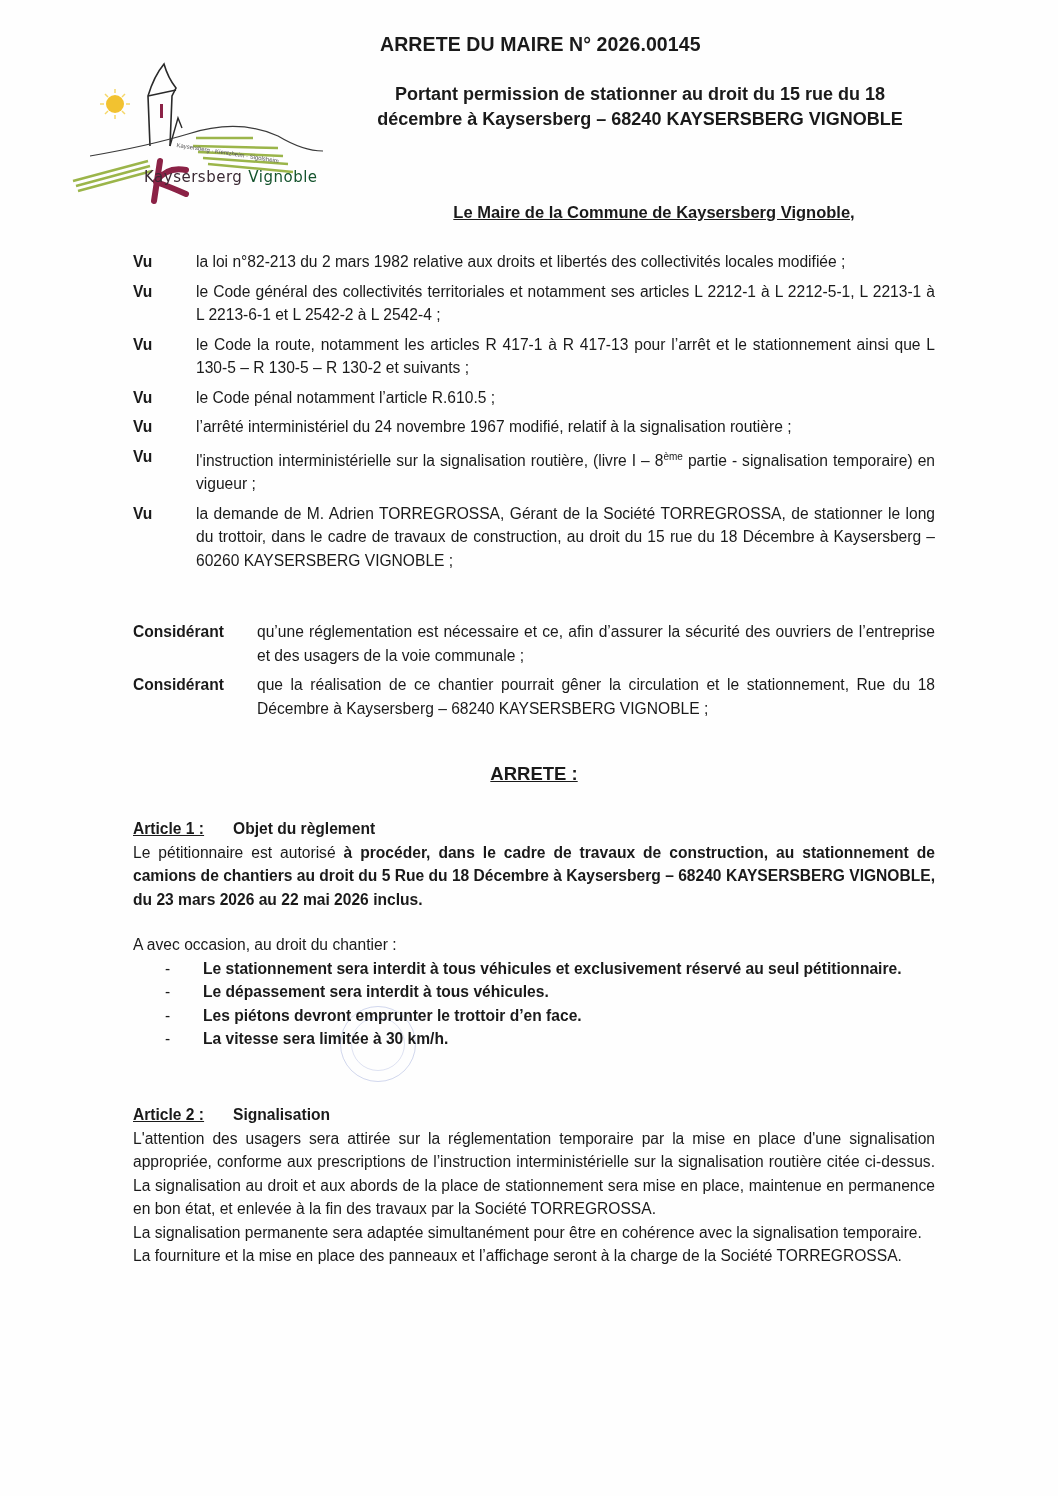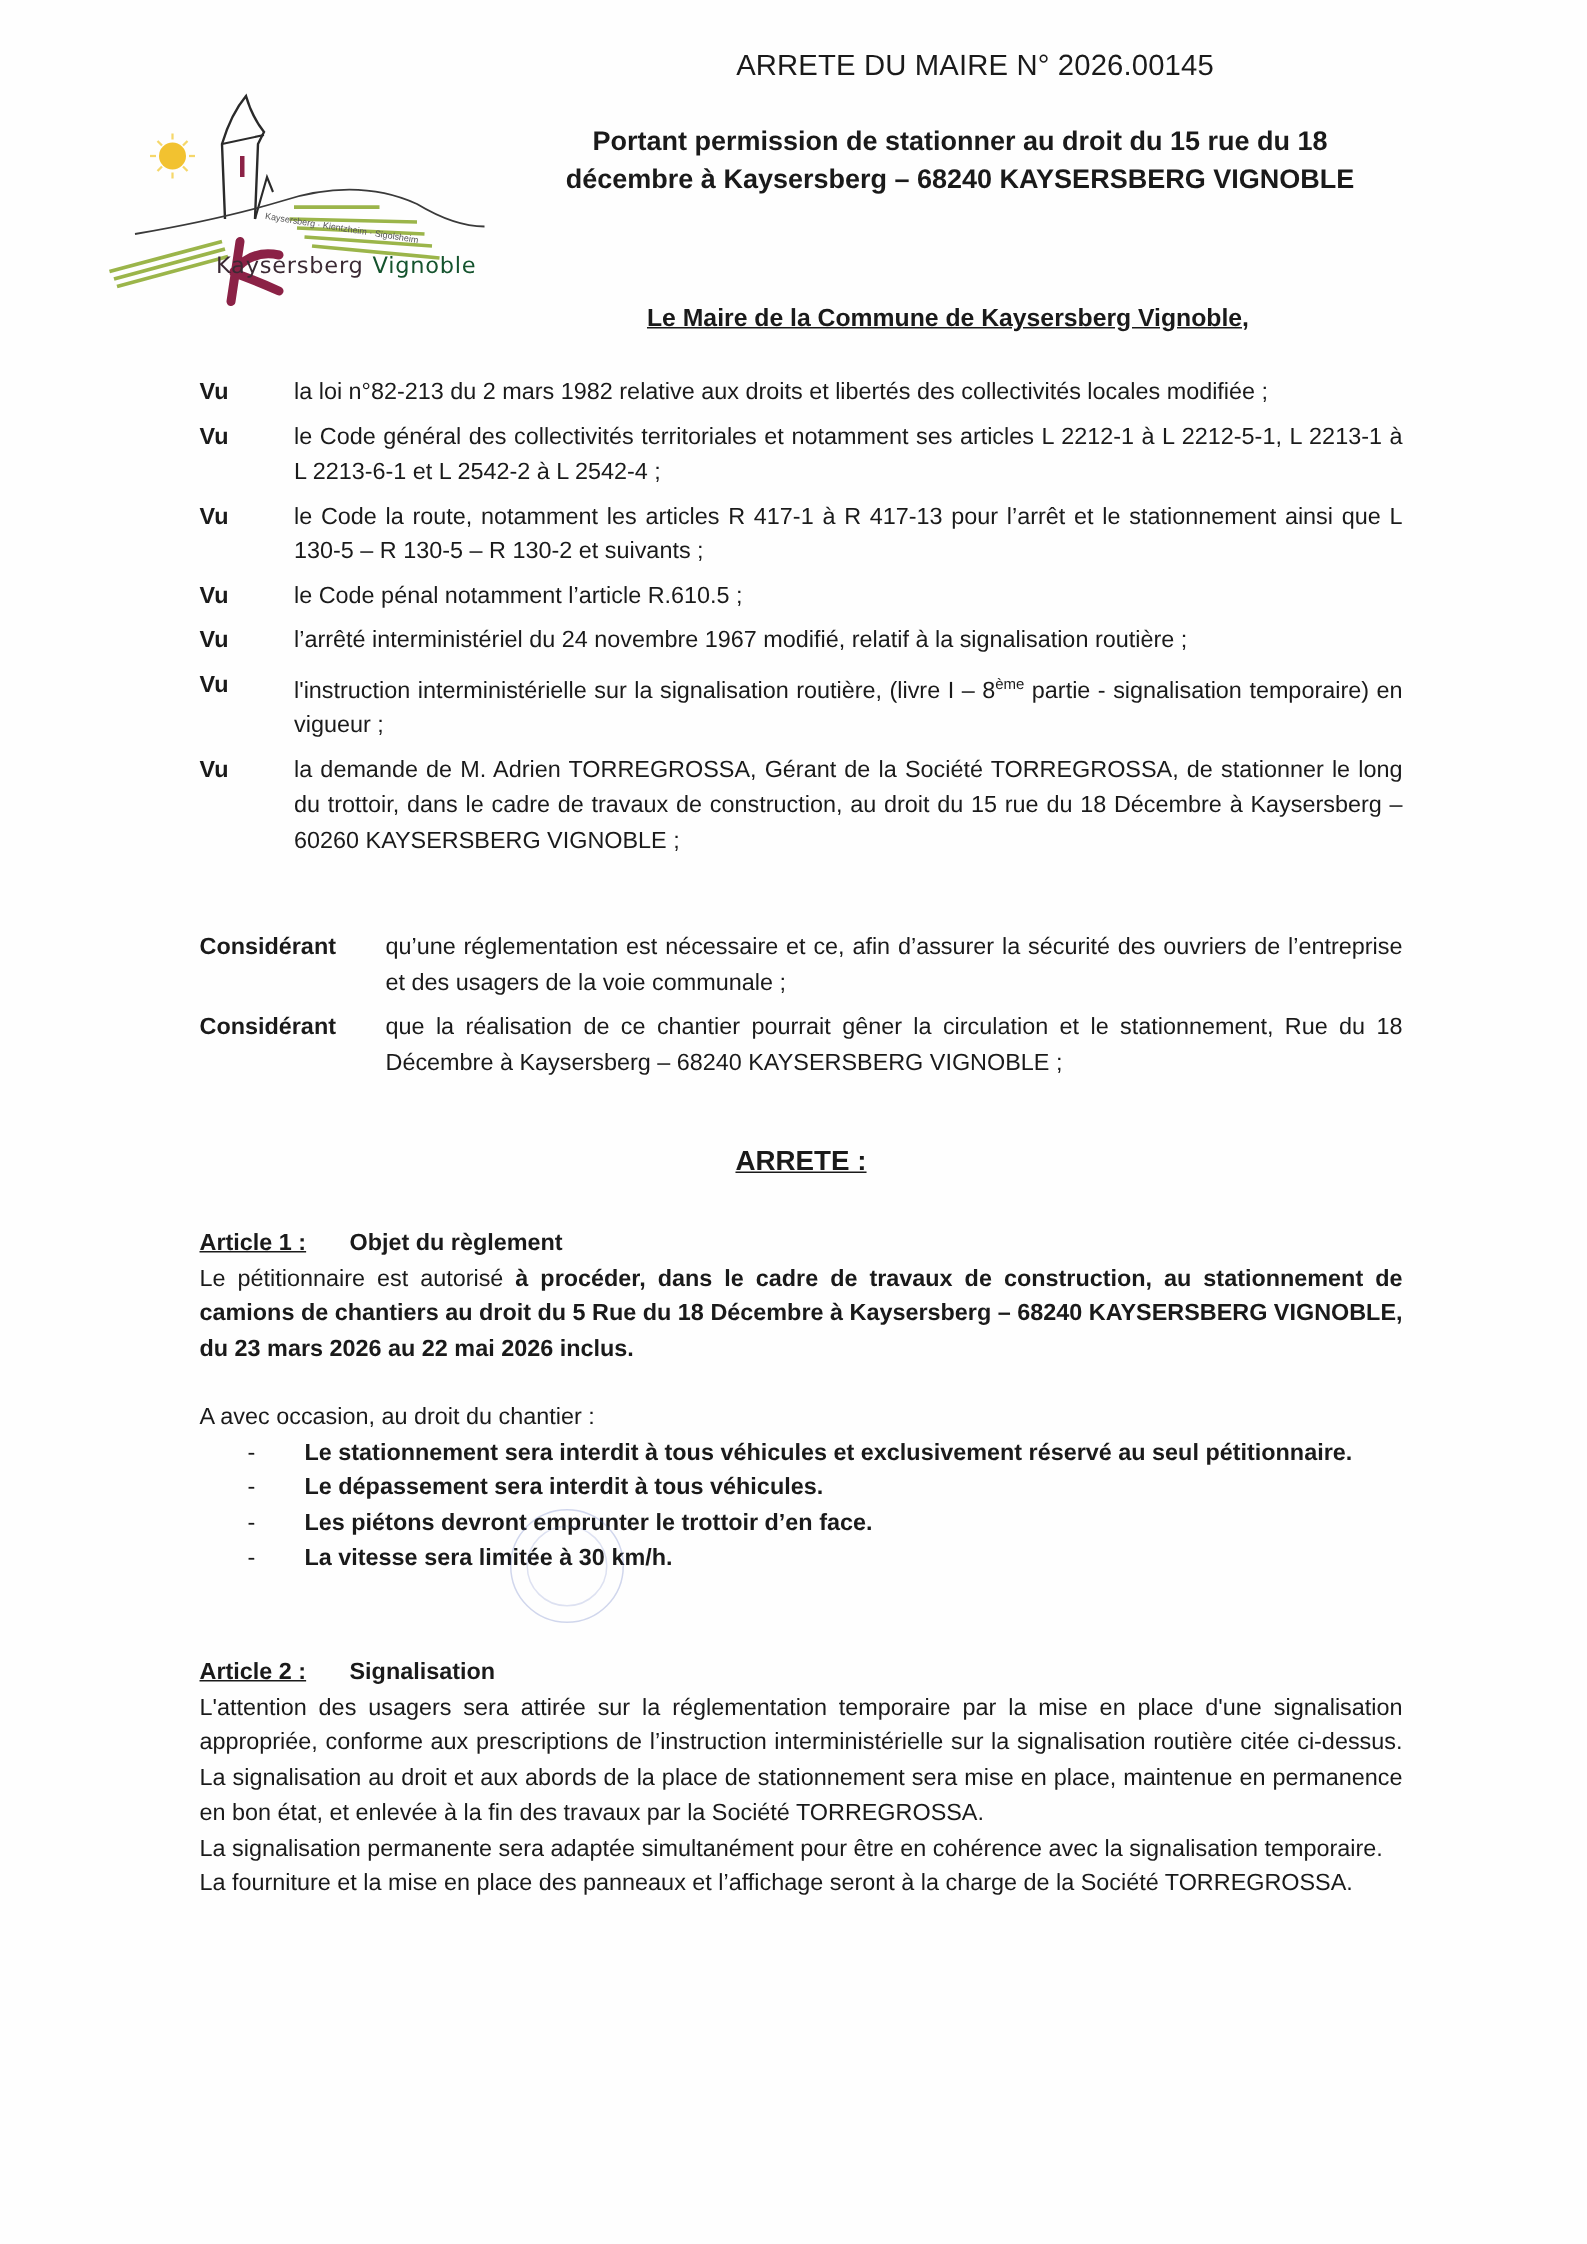--- a/index.html
+++ b/index.html
@@ -9,23 +9,23 @@
     }
     .page { position: absolute; left: 0; top: 0; width: 1058px; height: 1496px; background: #fefefe; }
 
     
     .logo { position: absolute; left: 68px; top: 56px; width: 260px; height: 150px; }
     .logo-name { position: absolute; left: 76px; top: 112px; font-family: "DejaVu Sans", sans-serif; font-size: 15px; color: #3b2a34; letter-spacing: 0.5px; white-space: nowrap; }
     .logo-name .vig { color: #14532d; margin-left: 6px; }
     .logo-sub { position: absolute; left: 108px; top: 94px; font-size: 6px; color: #555; transform: rotate(9deg); white-space: nowrap; }
 
     
-    .title { position: absolute; left: 380px; top: 33px; width: 540px; text-align: center; font-weight: normal; font-size: 19.5px; letter-spacing: 0.1px; }
+    .title { position: absolute; left: 380px; top: 33px; width: 540px; text-align: left; font-weight: bold; font-size: 19.5px; letter-spacing: 0.1px; }
     .subtitle { position: absolute; left: 370px; top: 82px; width: 540px; text-align: center; font-weight: bold; font-size: 18px; line-height: 25px; }
-    .mayor { position: absolute; left: 362px; top: 203px; width: 540px; text-align: center; font-weight: bold; font-size: 16.5px; text-decoration: underline; }
+    .mayor { position: absolute; left: 384px; top: 203px; width: 540px; text-align: center; font-weight: bold; font-size: 16.5px; text-decoration: underline; }
 
     
     .vu-list { position: absolute; left: 133px; top: 250px; width: 802px; }
     .vu-row { display: flex; font-size: 15.6px; line-height: 23.5px; margin-bottom: 6px; }
     .vu-label { width: 63px; flex-shrink: 0; font-weight: bold; }
     .vu-text { flex: 1; text-align: justify; }
 
     
     .cons-list { position: absolute; left: 133px; top: 620px; width: 802px; }
     .cons-row { display: flex; font-size: 15.6px; line-height: 23.5px; margin-bottom: 6px; }

